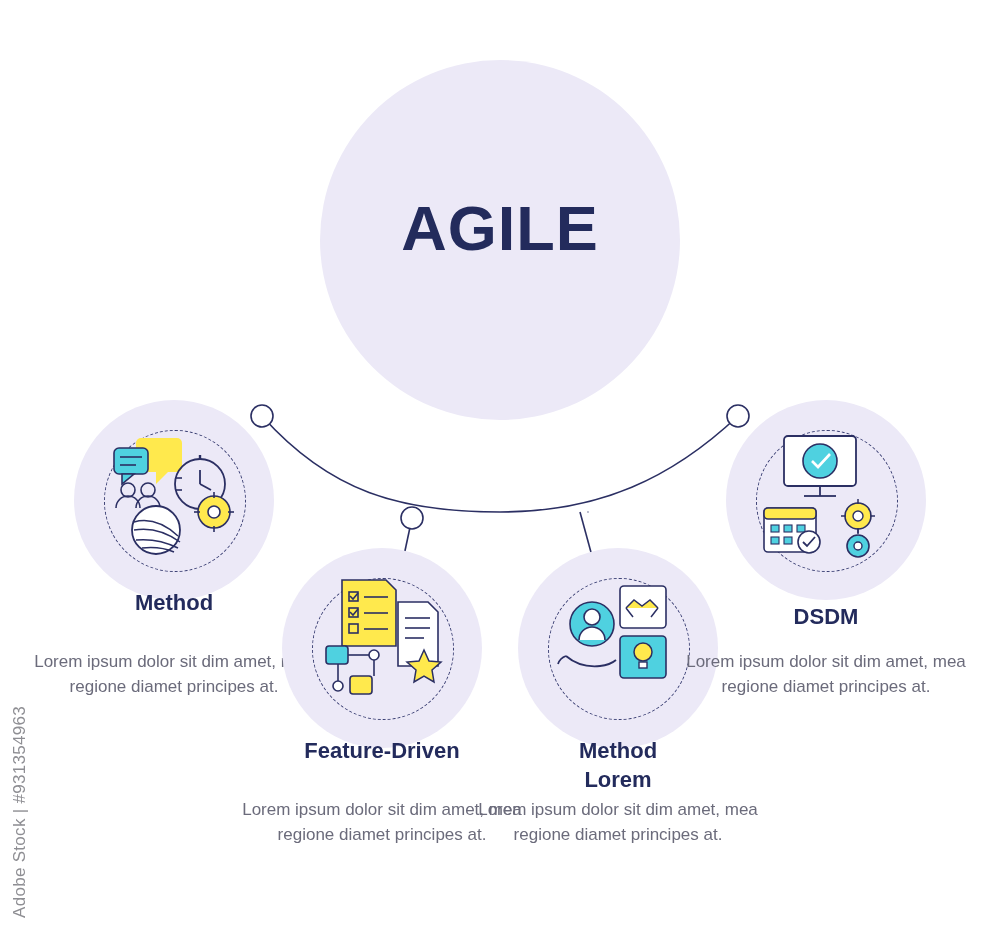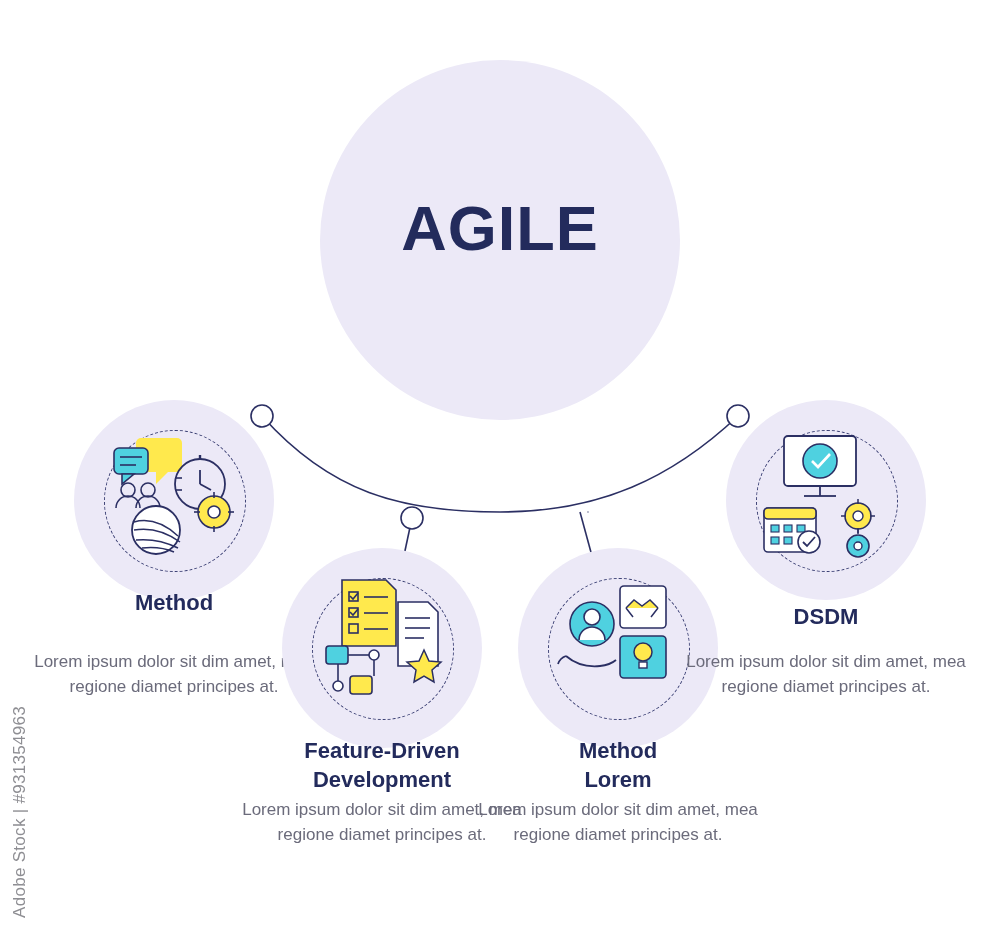--- a/index.html
+++ b/index.html
@@ -207,21 +207,20 @@
         <line x1="36" y1="85" x2="58" y2="85" stroke="#2b2f63" stroke-width="1.6"></line>
         <circle cx="62" cy="85" r="5" fill="#ffffff" stroke="#2b2f63" stroke-width="1.6"></circle>
         <line x1="62" y1="90" x2="62" y2="106" stroke="#2b2f63" stroke-width="1.6"></line>
         <rect x="38" y="106" width="22" height="18" rx="3" fill="#ffe94d" stroke="#2b2f63" stroke-width="1.6"></rect>
         <line x1="26" y1="94" x2="26" y2="112" stroke="#2b2f63" stroke-width="1.6"></line>
         <circle cx="26" cy="116" r="5" fill="#ffffff" stroke="#2b2f63" stroke-width="1.6"></circle>
       </svg>
     </div>
     <div class="node-title" style="left:242px; top:736px; width:280px;">
       <div>Feature-Driven</div>
-      <div>Development</div>
     </div>
     <div class="node-desc" style="left:242px; top:798px; width:280px;">Lorem ipsum dolor sit dim amet, mea regione diamet principes at.</div>
   </div>
 
   <div class="node">
     <div class="bubble" style="left:518px; top:548px; width:200px; height:200px;"></div>
     <div class="dash-ring" style="left:548px; top:578px; width:140px; height:140px;"></div>
     <div class="icon-wrap" style="left:546px; top:572px; width:150px; height:150px;">
       <svg width="150" height="150" viewBox="0 0 150 150">
 

